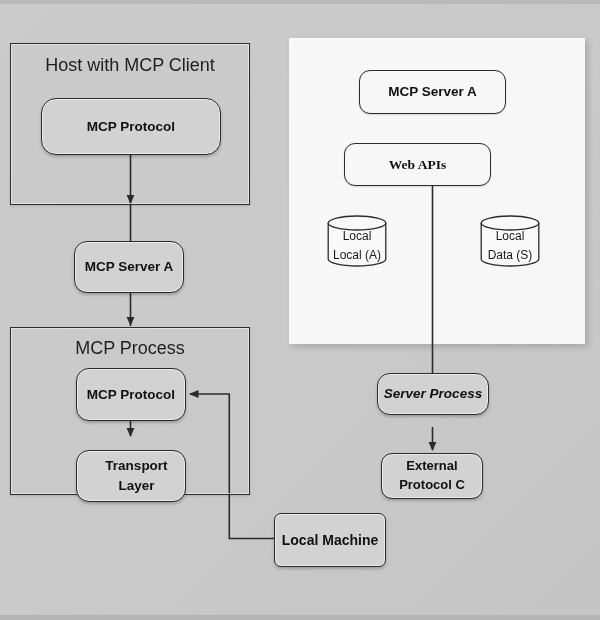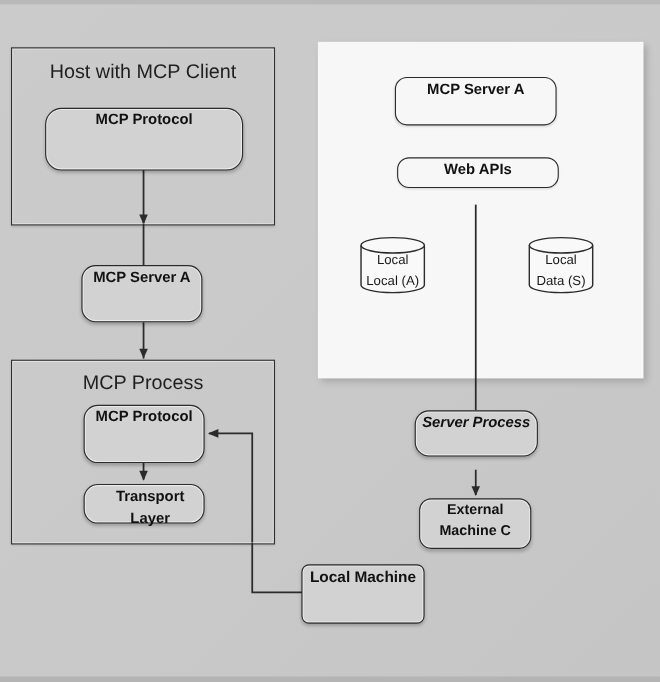--- a/index.html
+++ b/index.html
@@ -49,21 +49,21 @@
     color: #1f1f1f;
     line-height: 22px;
     z-index: 4;
   }
 
   .node {
     position: absolute;
     display: flex;
     flex-direction: column;
     align-items: center;
-    justify-content: flex-start;
+    justify-content: center;
     text-align: center;
     border: 1.5px solid #2b2b2b;
     font-size: 13.5px;
     font-weight: 700;
     color: #111;
     line-height: 1.45;
     z-index: 4;
     box-sizing: border-box;
   }
   .node.round {
@@ -149,28 +149,28 @@
 
   <div class="node round" style="left:74px; top:241px; width:110px; height:52px;">
     <span>MCP Server A</span>
   </div>
 
   <div class="container-box" style="left:10px; top:327px; width:240px; height:168px;"></div>
   <div class="container-title" style="left:10px; top:337px; width:240px;">MCP Process</div>
   <div class="node round" style="left:76px; top:368px; width:110px; height:53px;">
     <span>MCP Protocol</span>
   </div>
-  <div class="node round" style="left:76px; top:440px; width:110px; height:36px;padding-left:11px;">
+  <div class="node round" style="left:76px; top:450px; width:110px; height:52px;padding-left:11px;">
     <span>Transport Layer</span>
   </div>
 
   <div class="node round on-white" style="left:359px; top:70px; width:147px; height:44px;">
     <span>MCP Server A</span>
   </div>
-  <div class="node round on-white" style="left:361px; top:143px; width:147px; height:28px;">
+  <div class="node round on-white" style="left:344px; top:143px; width:147px; height:43px;font-family:Liberation Serif, serif;">
     <span>Web APIs</span>
   </div>
 
   <div class="cylinder" style="left:327px; top:214px;">
     <svg width="60" height="54" viewBox="0 0 60 54">
       <path d="M1.2 9 L1.2 45 A28.8 7 0 0 0 58.8 45 L58.8 9" fill="#f9f9f9" stroke="#2b2b2b" stroke-width="1.3"></path>
       <ellipse cx="30" cy="9" rx="28.8" ry="7" fill="#f9f9f9" stroke="#2b2b2b" stroke-width="1.3"></ellipse>
     </svg>
     <div class="cyl-label">
       <div>Local</div>
@@ -188,20 +188,20 @@
       <div>Data (S)</div>
     </div>
   </div>
 
   <div class="node round" style="left:377px; top:373px; width:112px; height:42px;font-style:italic;">
     <span>Server Process</span>
   </div>
 
   <div class="node rect" style="left:381px; top:453px; width:102px; height:46px; font-size:13px;border-radius:11px;">
     <div>External</div>
-    <div>Machine C</div>
+    <div>Protocol C</div>
   </div>
 
   <div class="node round" style="left:274px; top:513px; width:112px; height:54px; border-radius:7px; font-size:14px;">
     <span>Local Machine</span>
   </div>
 
 </div>
 
 </body></html>

